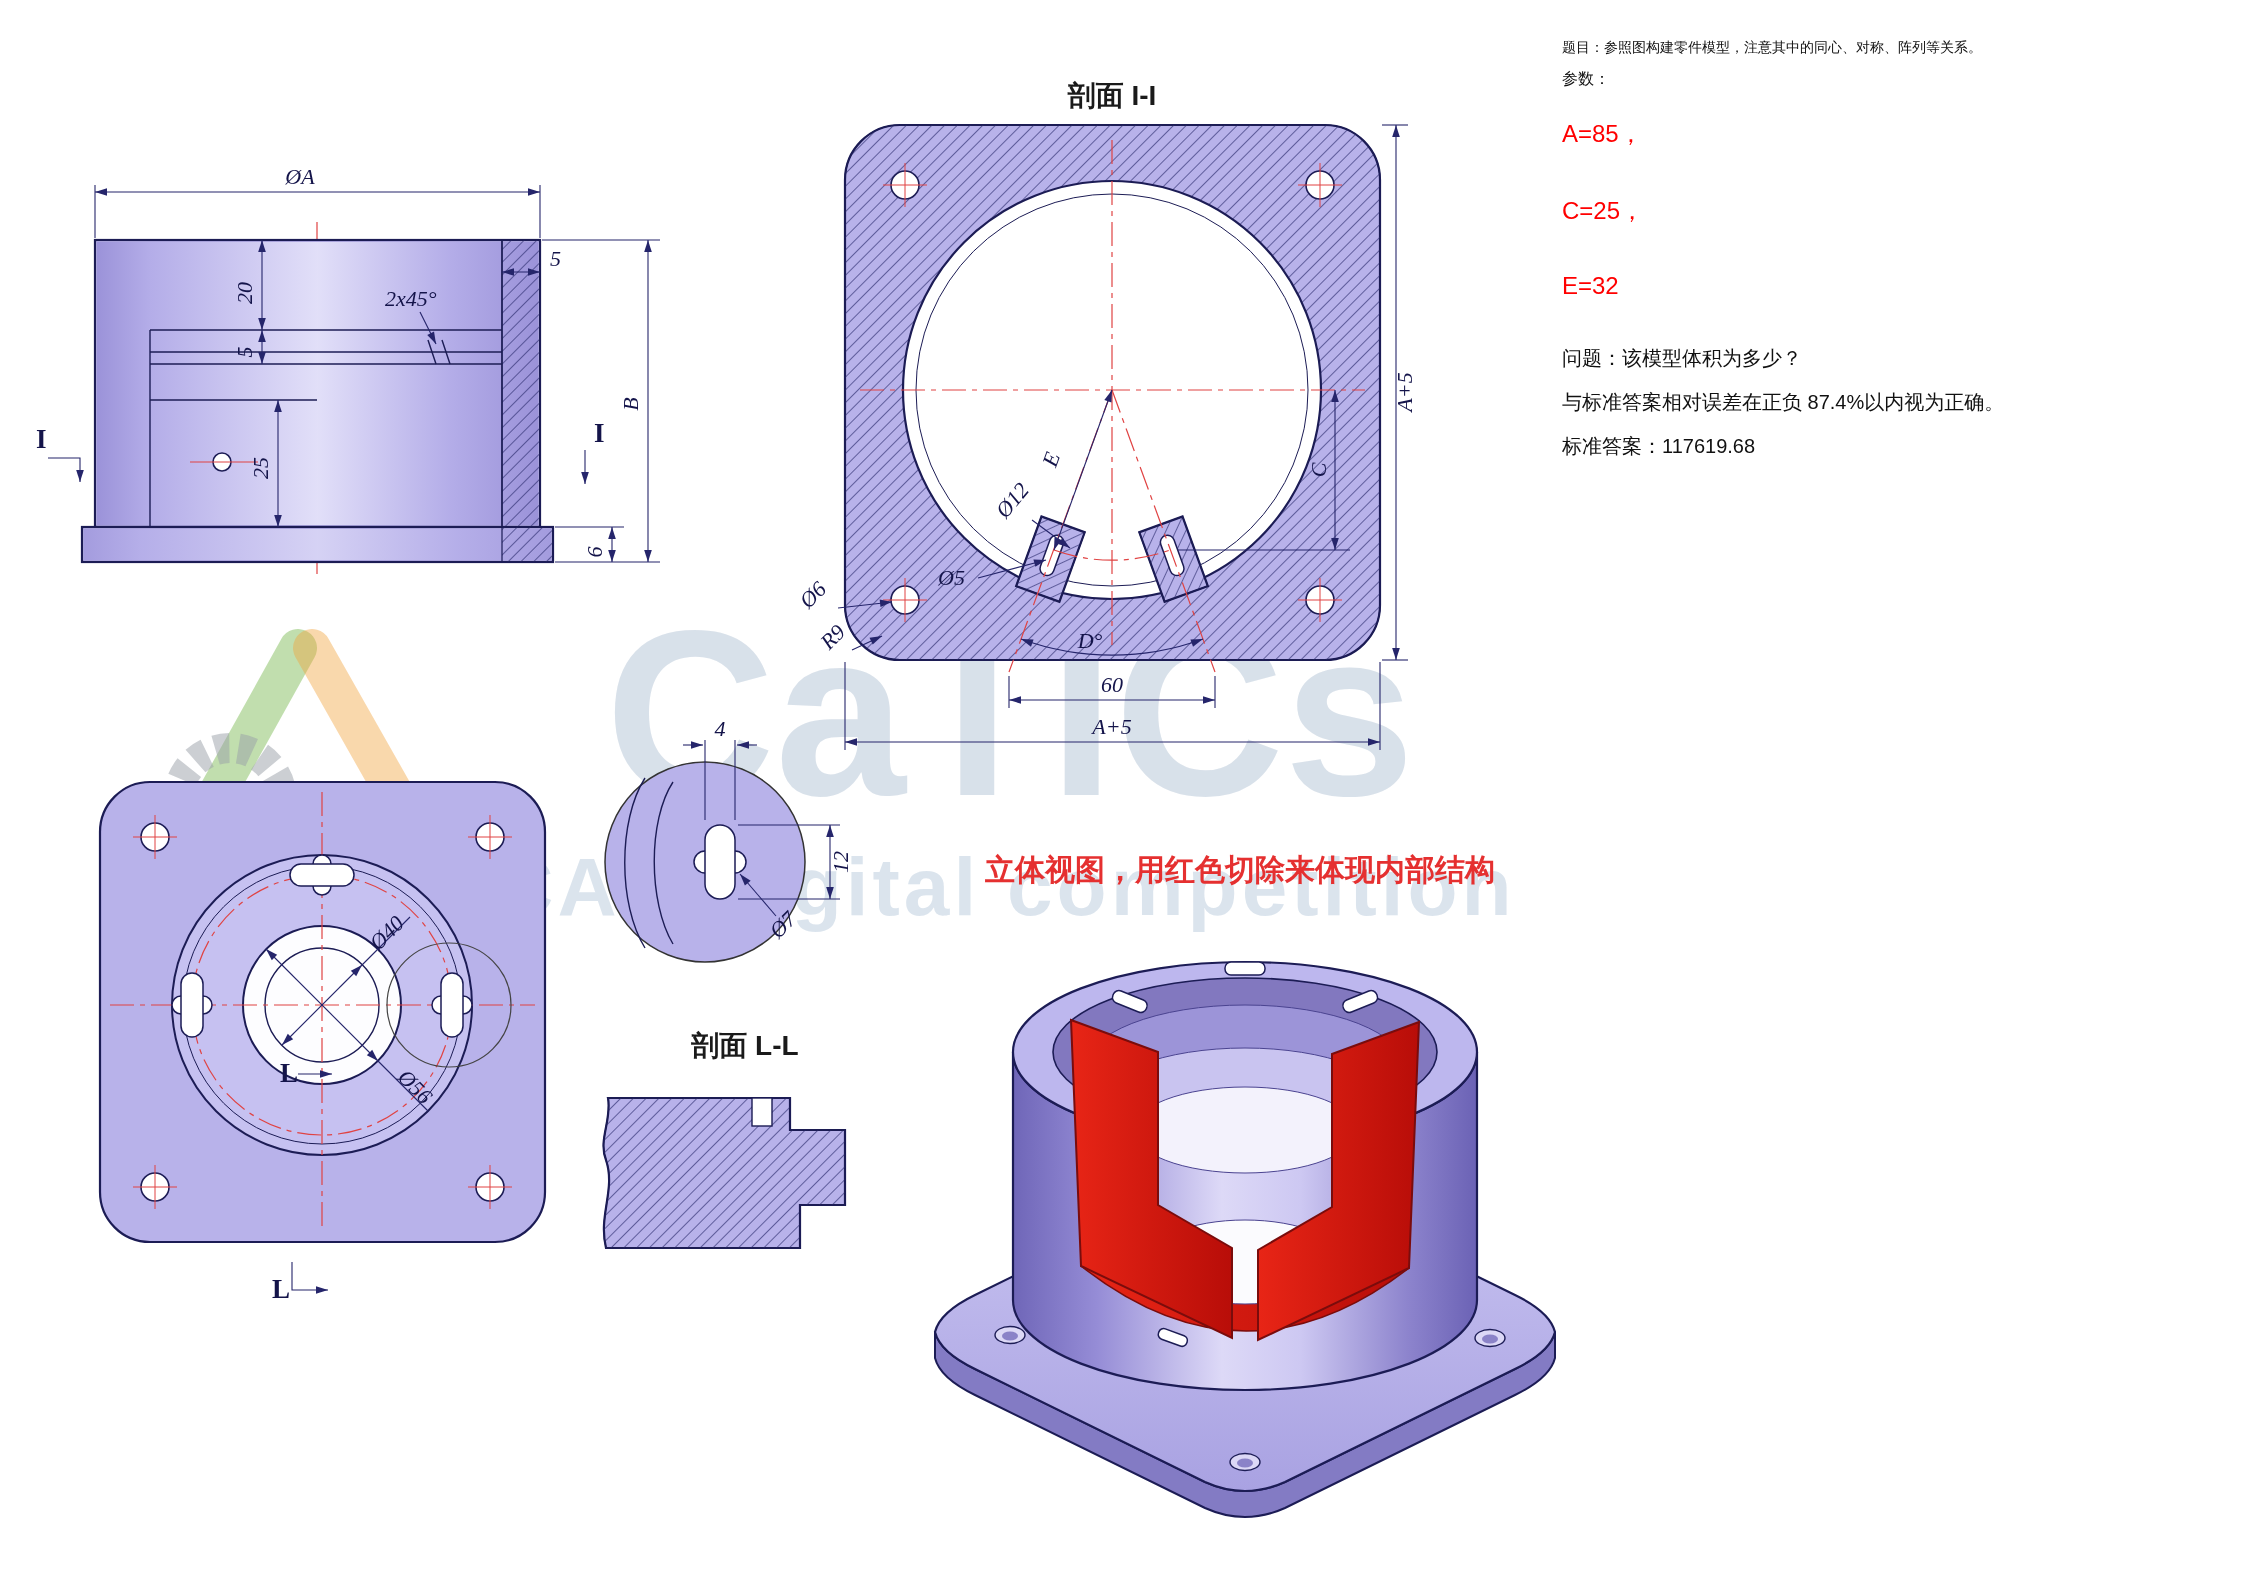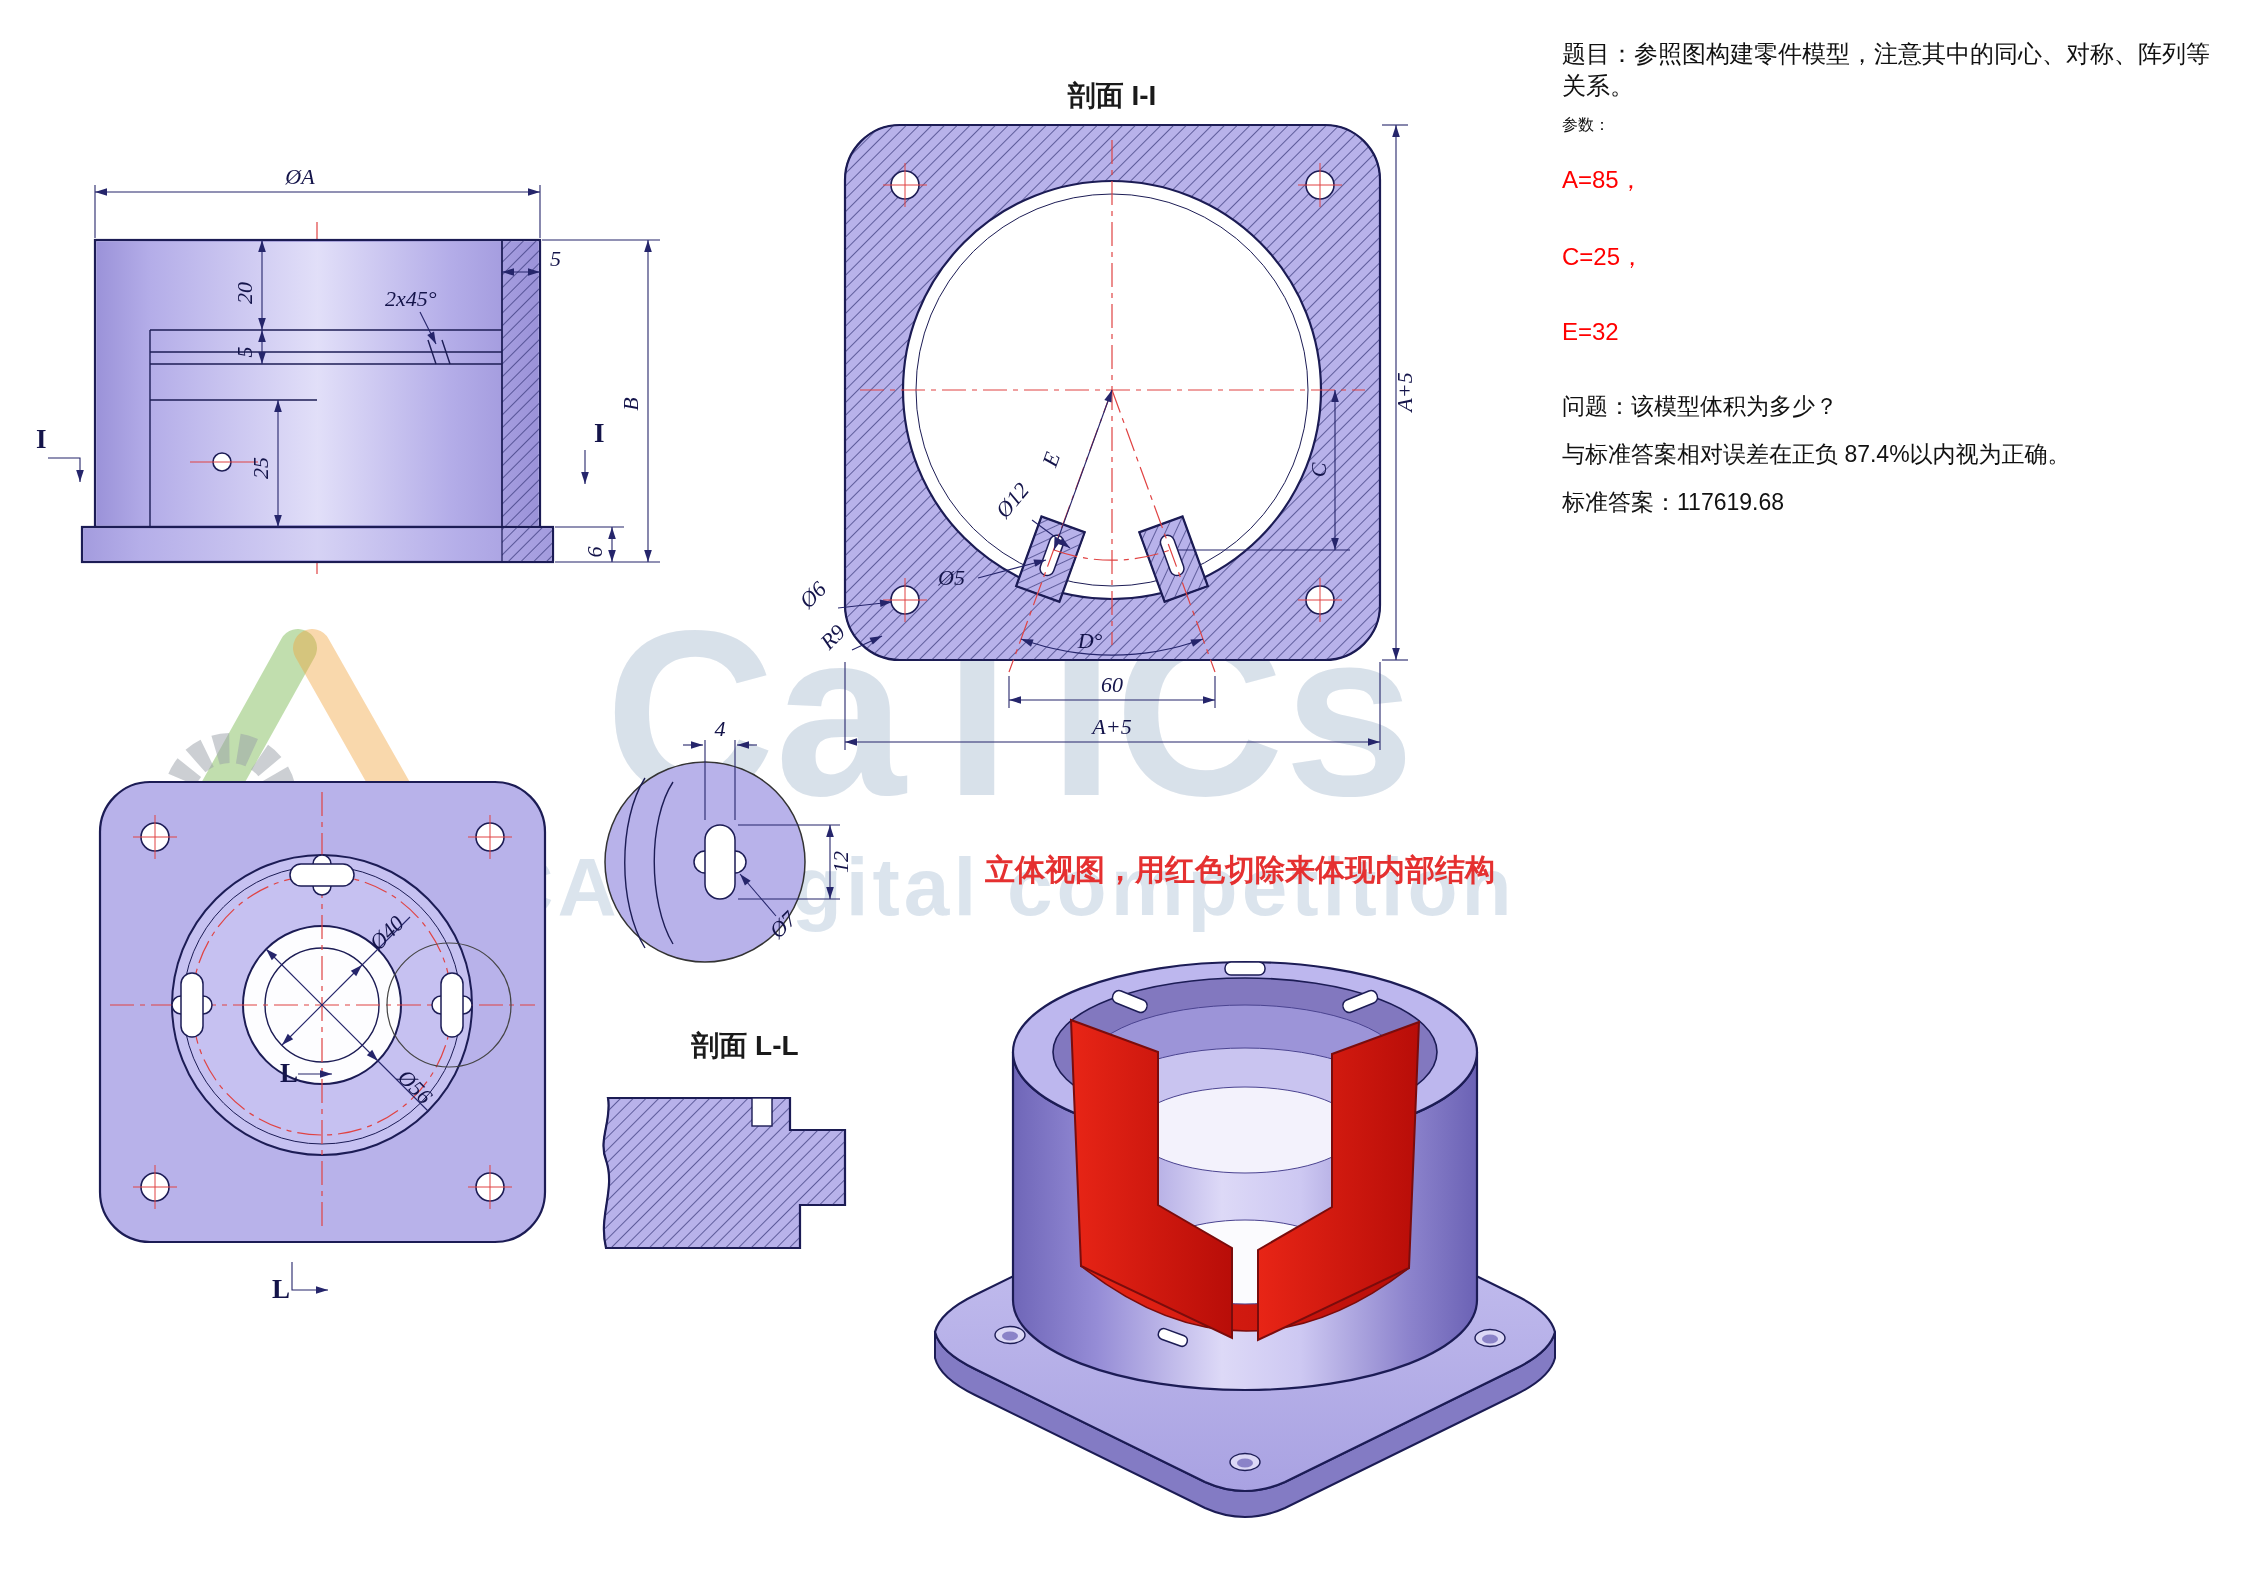--- a/index.html
+++ b/index.html
@@ -23,24 +23,24 @@
   .dt  { font:italic 22px "Liberation Serif", serif; fill:#14144a; }
   .dtm { font:italic 22px "Liberation Serif", serif; fill:#14144a; text-anchor:middle; }
   .sec { font:bold 27px "Liberation Serif", serif; fill:#14144a; }
   .vt  { font:600 28px "Liberation Sans", sans-serif; fill:#1a1a1a; text-anchor:middle; }
   .note-red { font:bold 30px "Liberation Sans", sans-serif; fill:#e53030; text-anchor:middle; }
   .wm-big { font:bold 235px "Liberation Sans", sans-serif; fill:#bac9d9; opacity:.55; text-anchor:middle; }
   .wm-sub { font:bold 82px "Liberation Sans", sans-serif; fill:#c4d3e2; opacity:.6; text-anchor:middle; letter-spacing:4px; }
 
   
   .panel   { position:absolute; left:1562px; top:38px; width:665px; color:#111; }
-  .p-title { font-size:24px; line-height:1.35; margin-bottom:12px; }
+  .p-title { font-size:14px; line-height:1.35; margin-bottom:12px; }
   .p-label { font-size:16px; margin-bottom:28px; }
   .p-param { font-size:24px; color:#ff0000; margin-bottom:45px; }
-  .p-q     { font-size:23px; margin-bottom:17px; }
+  .p-q     { font-size:20px; margin-bottom:17px; }
 </style>
 </head>
 <body>
 
 <div class="stage">
 
 <svg width="2245" height="1587" viewBox="0 0 2245 1587" xmlns="http://www.w3.org/2000/svg">
 
   <defs>
     <pattern id="hatch" patternUnits="userSpaceOnUse" width="9" height="9" patternTransform="rotate(45)">

